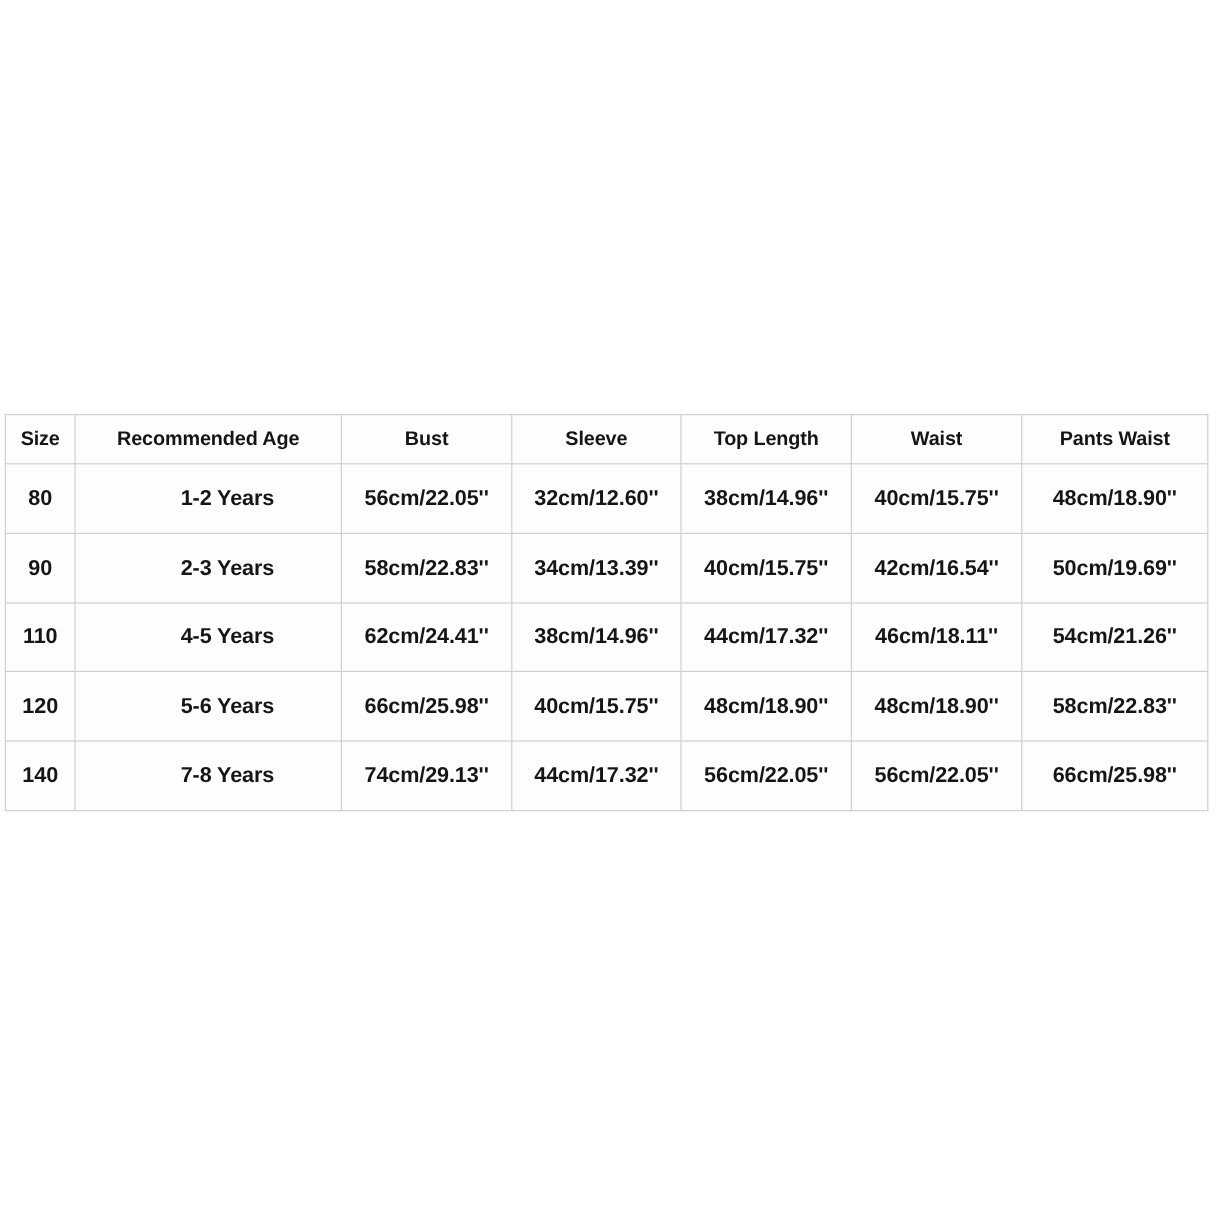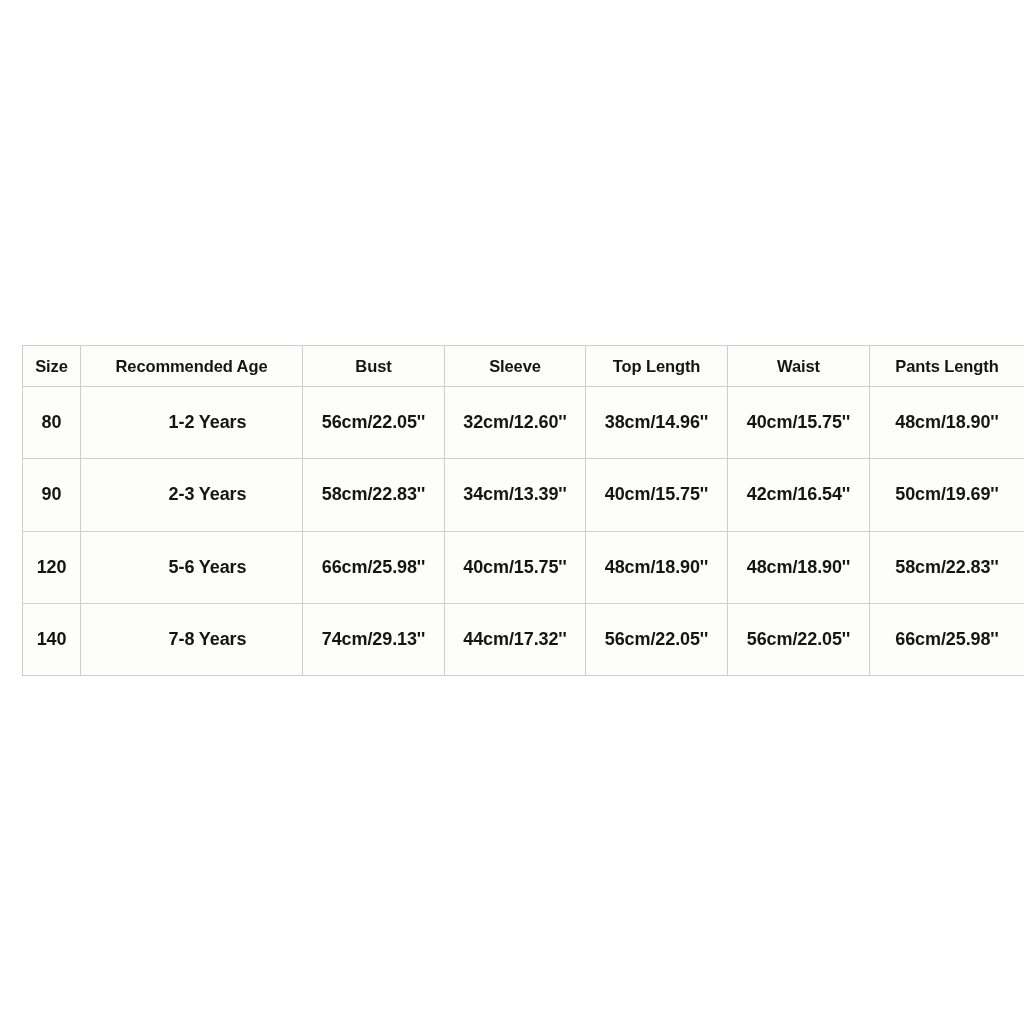--- a/index.html
+++ b/index.html
@@ -10,21 +10,21 @@
     width: 1024px;
     height: 1024px;
     background: #ffffff;
     font-family: "Liberation Sans", sans-serif;
     overflow: hidden;
     position: relative;
   }
 
   #size-chart-wrap {
     position: absolute;
-    left: 22px;
+    left: 4px;
     top: 345px;
     width: 1002px;
     height: 331px;
   }
 
   table.size-chart {
     width: 1002px;
     height: 331px;
     border-collapse: collapse;
     table-layout: fixed;
@@ -83,41 +83,50 @@
       <col class="c-pants">
     </colgroup>
     <thead>
       <tr>
         <th>Size</th>
         <th class="age-head">Recommended Age</th>
         <th>Bust</th>
         <th>Sleeve</th>
         <th>Top Length</th>
         <th>Waist</th>
-        <th>Pants Length</th>
+        <th>Pants Waist</th>
       </tr>
     </thead>
     <tbody>
       <tr>
         <td>80</td>
         <td class="age-cell">1-2 Years</td>
         <td>56cm/22.05''</td>
         <td>32cm/12.60''</td>
         <td>38cm/14.96''</td>
         <td>40cm/15.75''</td>
         <td>48cm/18.90''</td>
       </tr>
       <tr>
         <td>90</td>
         <td class="age-cell">2-3 Years</td>
         <td>58cm/22.83''</td>
         <td>34cm/13.39''</td>
         <td>40cm/15.75''</td>
         <td>42cm/16.54''</td>
         <td>50cm/19.69''</td>
+      </tr>
+      <tr>
+        <td>110</td>
+        <td class="age-cell">4-5 Years</td>
+        <td>62cm/24.41''</td>
+        <td>38cm/14.96''</td>
+        <td>44cm/17.32''</td>
+        <td>46cm/18.11''</td>
+        <td>54cm/21.26''</td>
       </tr>
       <tr>
         <td>120</td>
         <td class="age-cell">5-6 Years</td>
         <td>66cm/25.98''</td>
         <td>40cm/15.75''</td>
         <td>48cm/18.90''</td>
         <td>48cm/18.90''</td>
         <td>58cm/22.83''</td>
       </tr>

